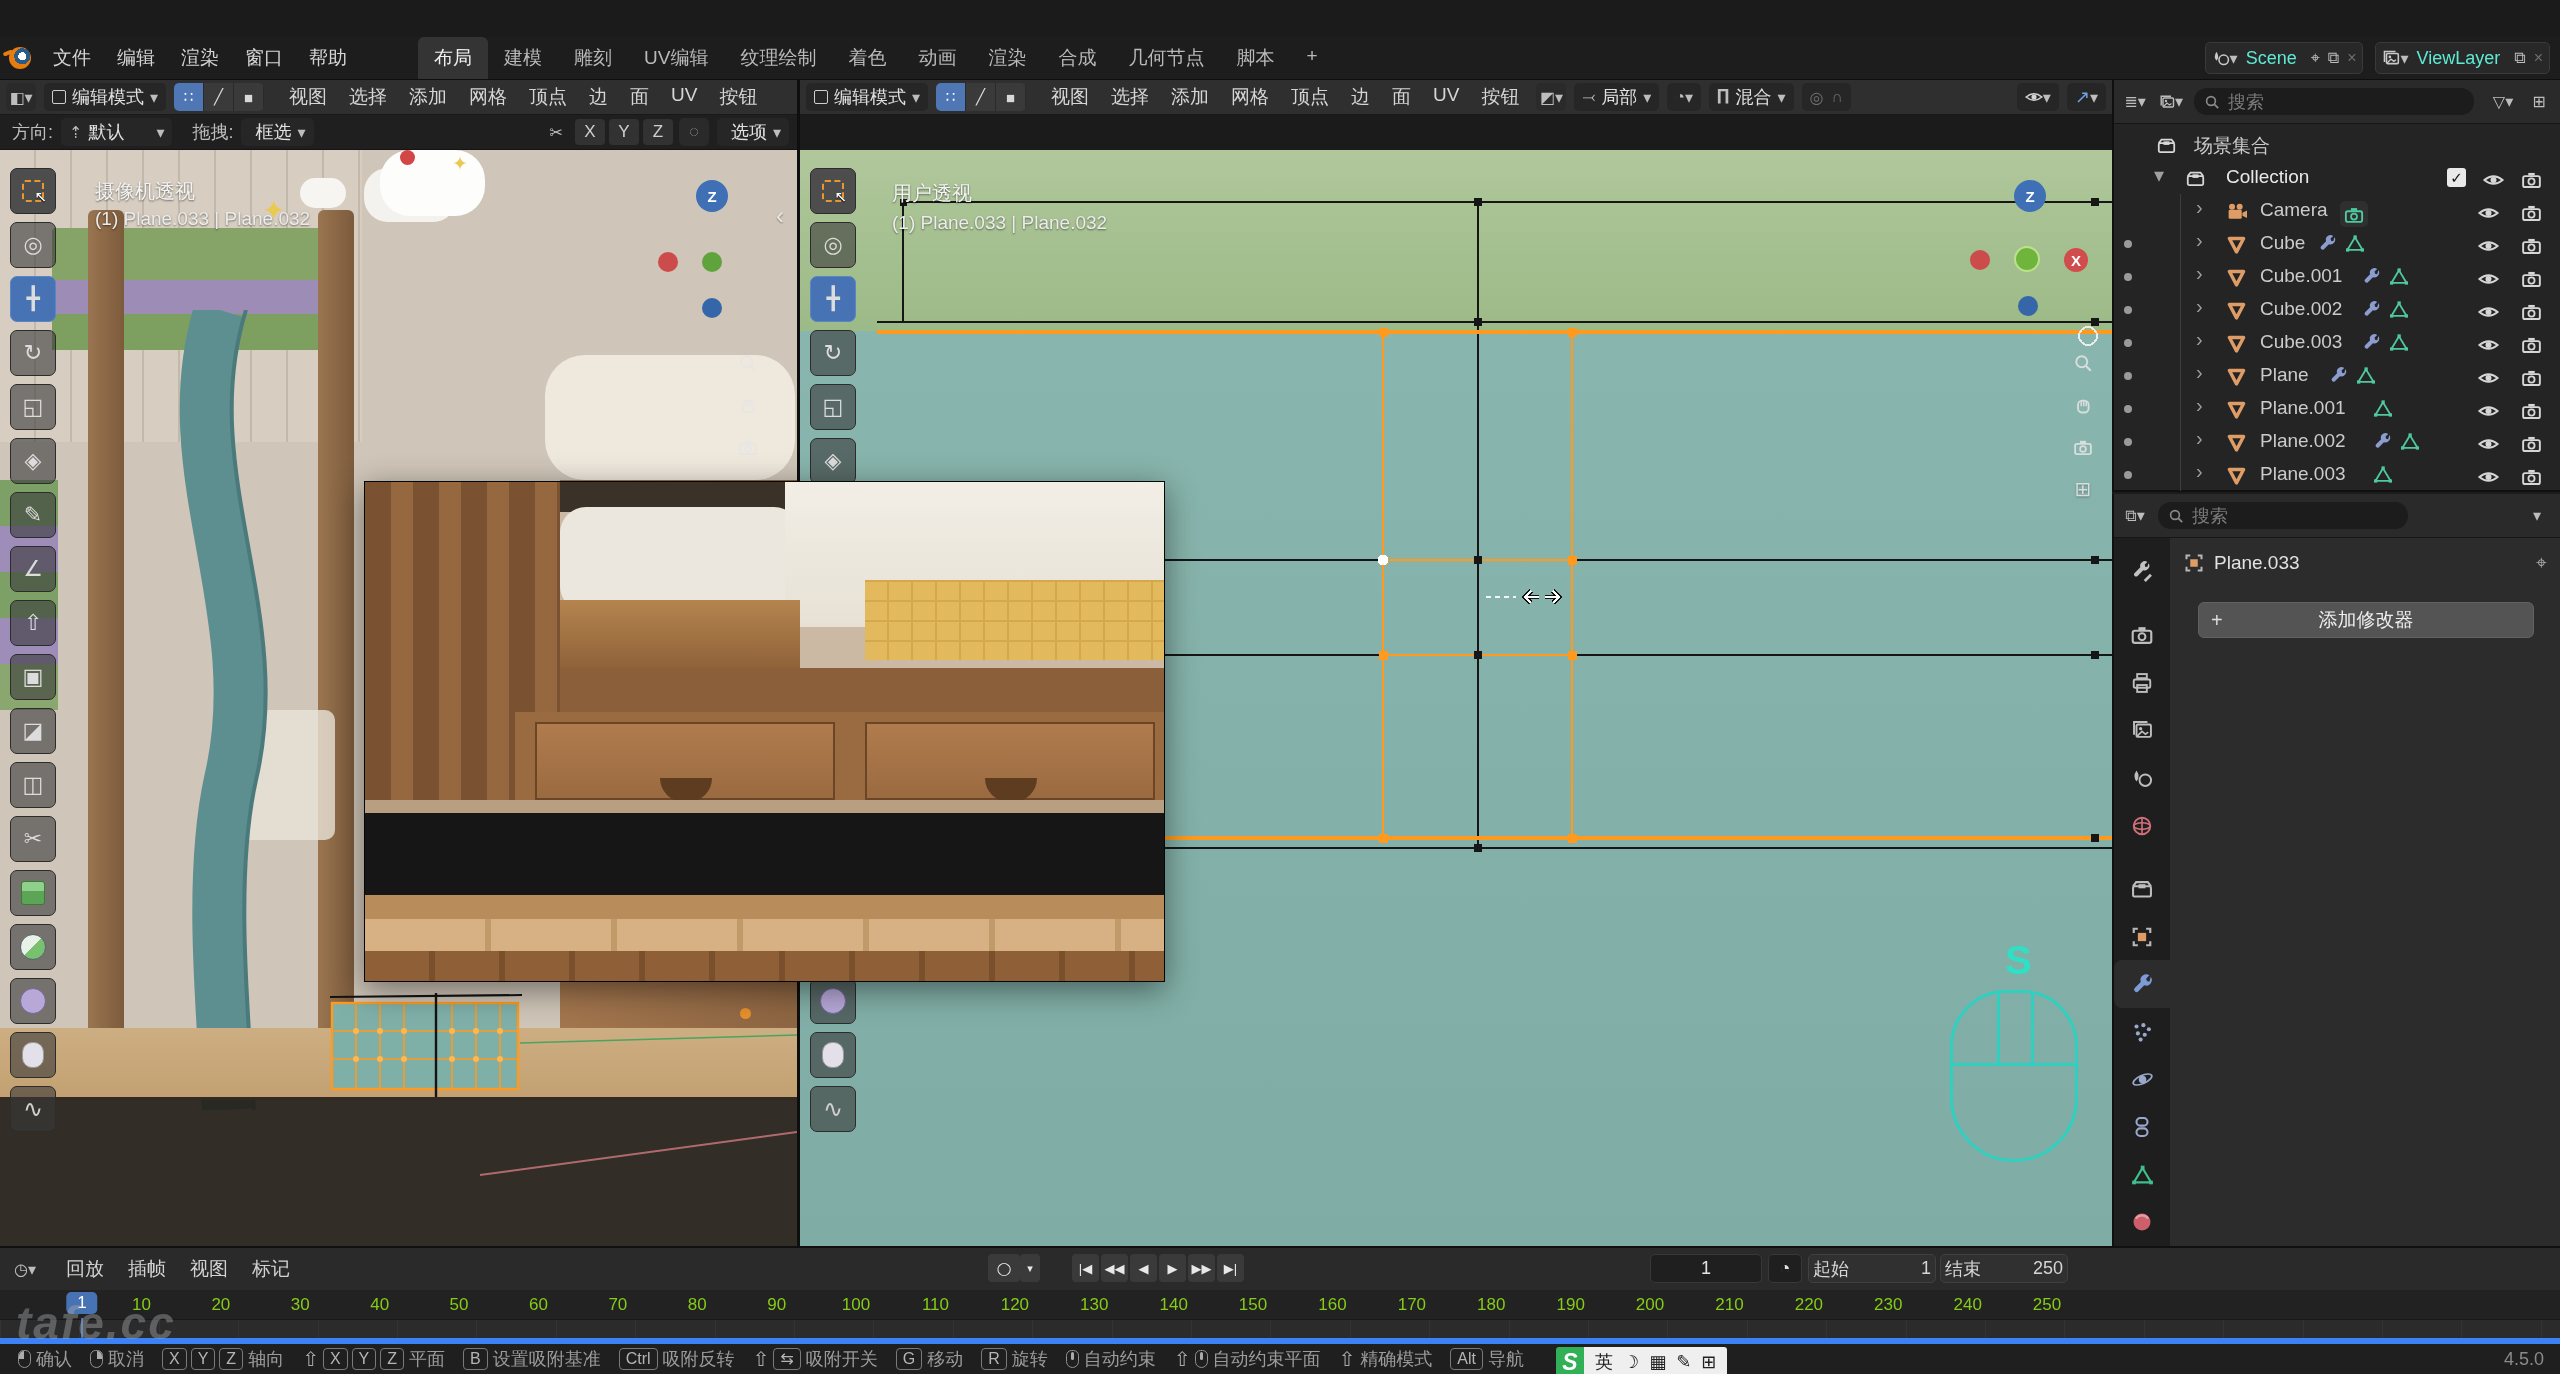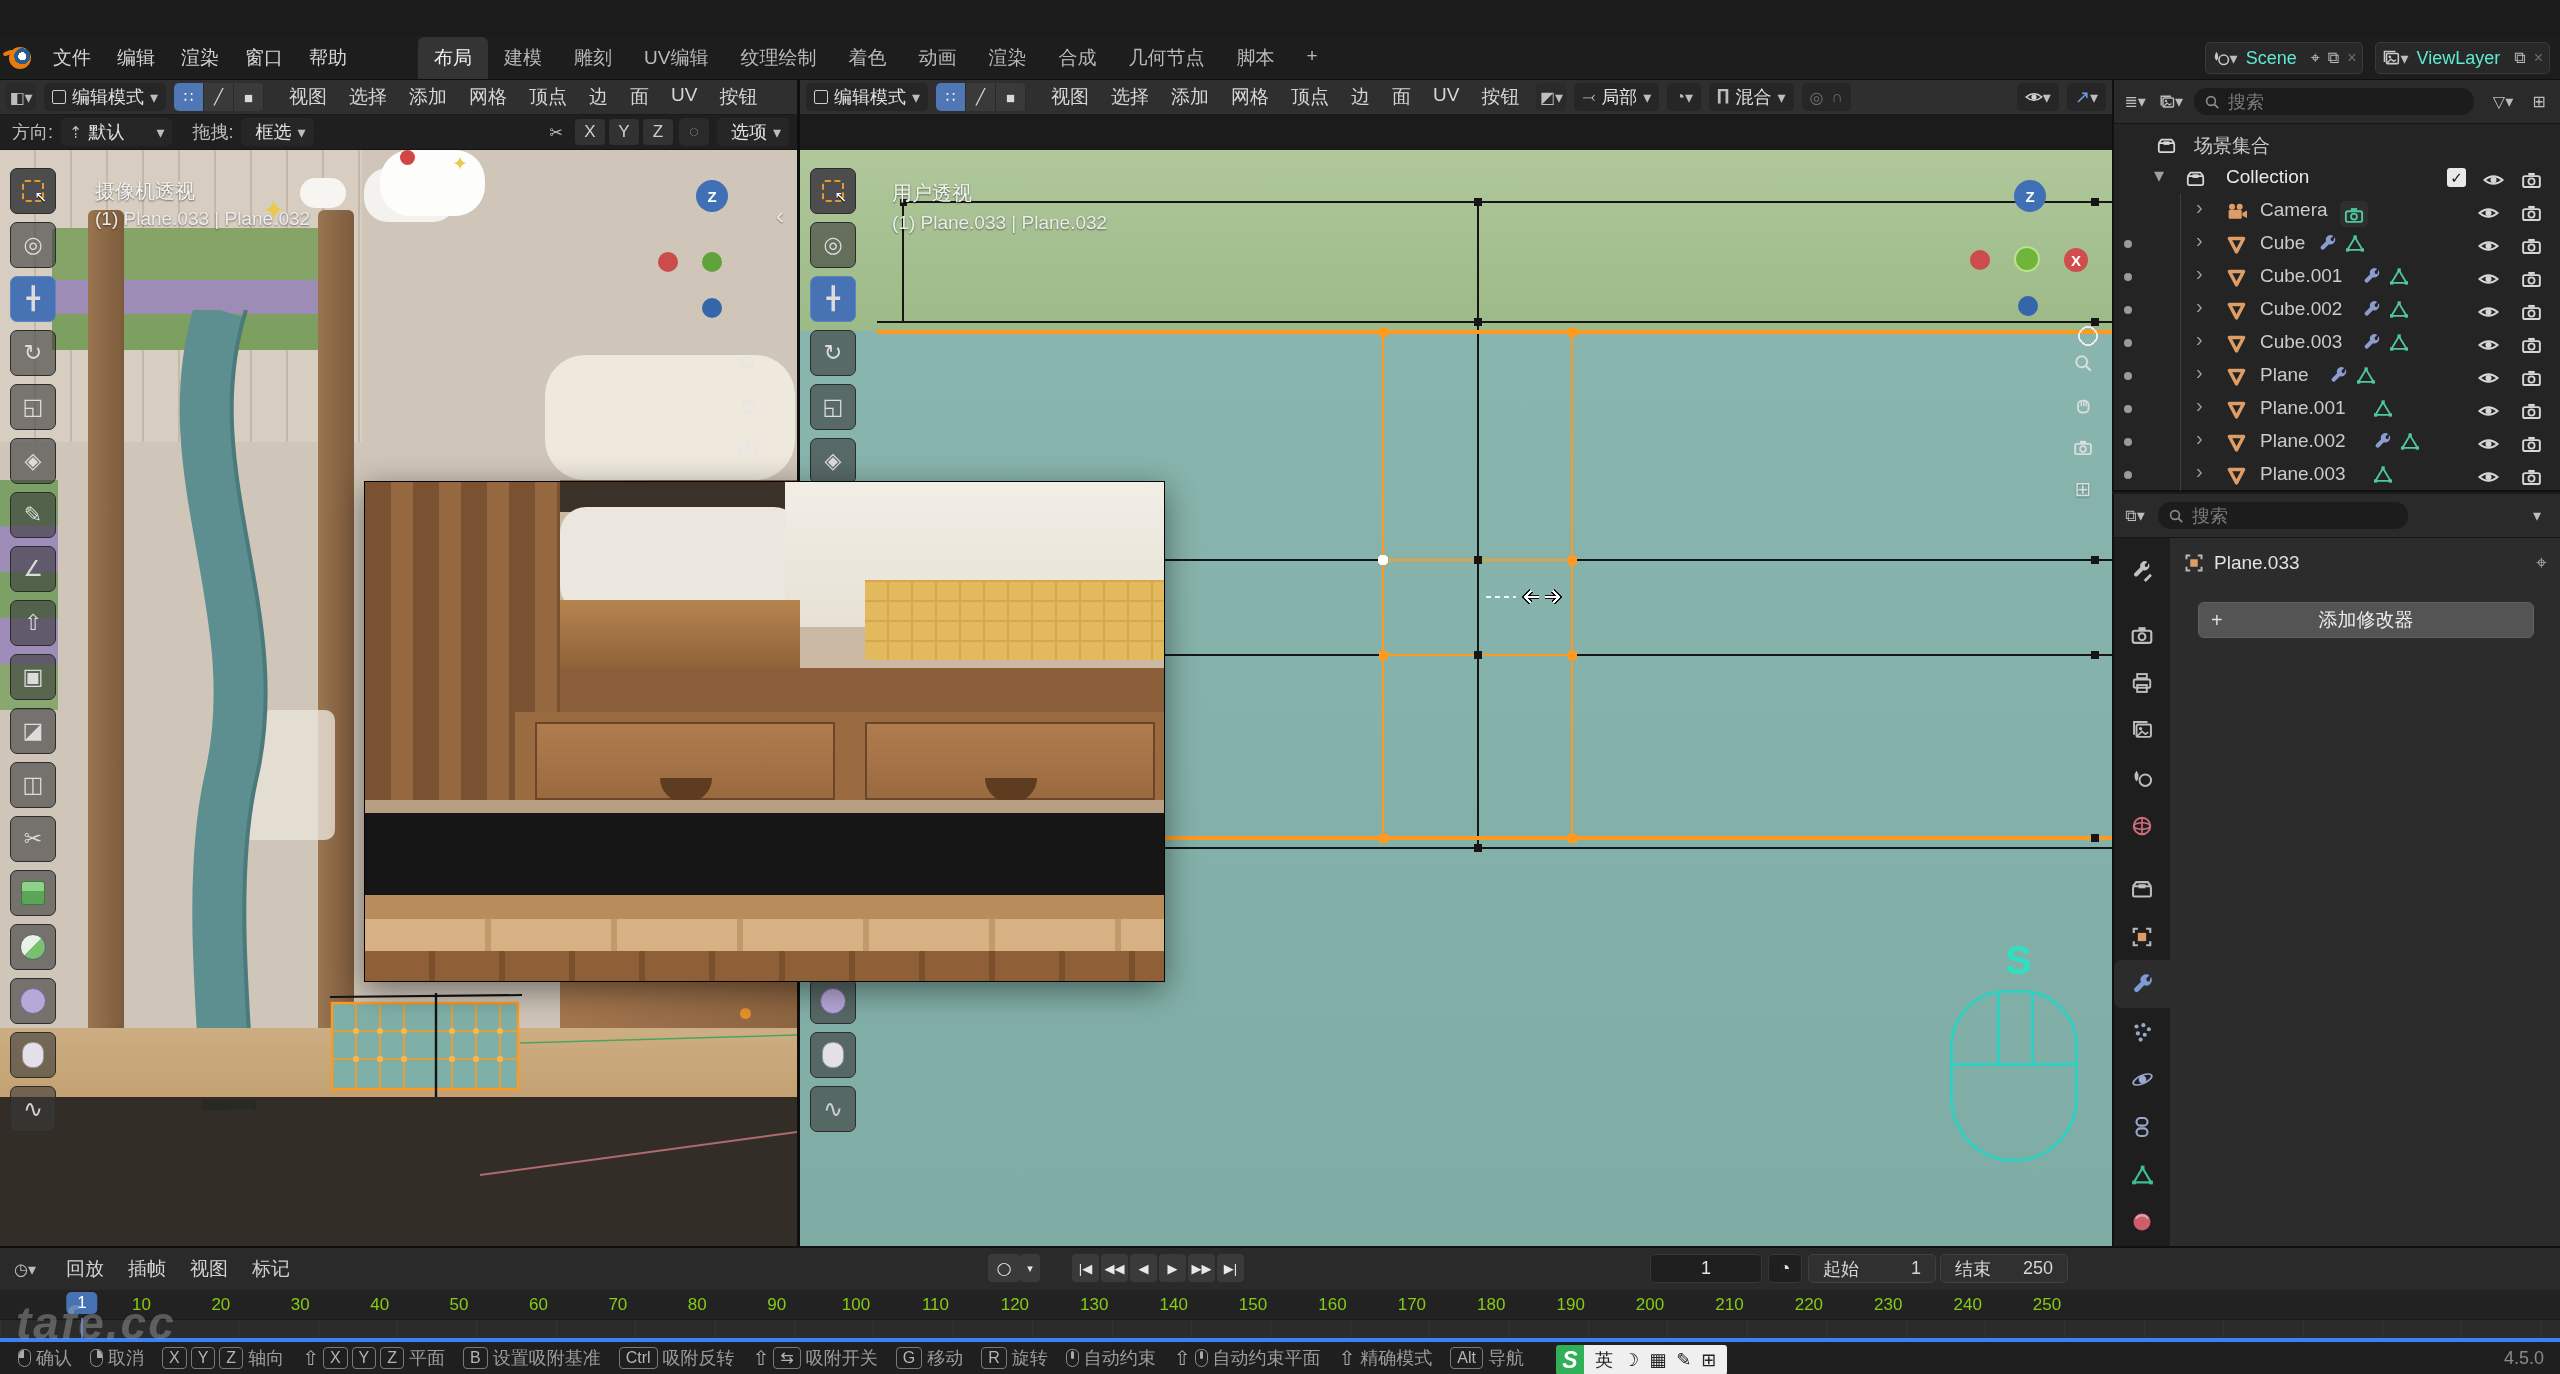--- a/index.html
+++ b/index.html
@@ -105,28 +105,28 @@
   .addmod .plus{position:absolute;left:12px;font-size:20px;color:#dedede;}
   
   .timeline{position:absolute;left:0;top:1246px;width:2560px;height:92px;background:#2a2a2a;border-top:2px solid #101010;}
   .tlhdr{position:absolute;left:0;top:0;width:2560px;height:42px;display:flex;align-items:center;}
   .tlmenus{display:flex;margin-left:14px;}
   .tlmenus span{font-size:19px;color:#d2d2d2;padding:4px 12px;}
   .playgrp{position:absolute;left:1072px;top:6px;display:flex;gap:2px;}
   .pbtn{width:27px;height:28px;background:#3a3a3a;border-radius:4px;display:flex;align-items:center;justify-content:center;color:#e8e8e8;font-size:13px;}
   .recgrp{position:absolute;left:988px;top:6px;display:flex;}
   .field{position:absolute;top:6px;height:29px;background:#1f1f1f;border:1px solid #383838;border-radius:5px;display:flex;align-items:center;justify-content:center;font-size:18px;color:#e3e3e3;}
-  .field2{position:absolute;top:6px;height:29px;background:#303030;border:1px solid #404040;border-radius:5px;display:flex;align-items:center;justify-content:space-between;font-size:18px;color:#d5d5d5;padding:0 14px;}
+  .field2{position:absolute;top:6px;height:29px;background:#303030;border:1px solid #404040;border-radius:5px;display:flex;align-items:center;justify-content:space-between;font-size:18px;color:#d5d5d5;padding:0 4px;}
   .ruler{position:absolute;left:0;top:42px;width:2560px;height:30px;background:#222222;border-bottom:1px solid #191919;}
   .rnum{position:absolute;top:5px;font-size:17px;color:#84cc16;transform:translateX(-50%);}
   .frame-badge{position:absolute;top:2px;left:82px;transform:translateX(-50%);background:#4772b3;color:#fff;font-size:17px;padding:1px 11px;border-radius:5px;}
   .track{position:absolute;left:0;top:72px;width:2560px;height:20px;background:#2b2b2b;background-image:repeating-linear-gradient(90deg,#333 0 1px,transparent 1px 79.4px);}
   .playhead{position:absolute;left:81px;top:70px;width:2px;height:22px;background:#4772b3;}
   
-  .statusbar{position:absolute;left:0;top:1338px;width:2560px;height:36px;background:#1f1f1f;display:flex;align-items:center;border-top:4px solid #3b82f6;}
+  .statusbar{position:absolute;left:0;top:1338px;width:2560px;height:36px;background:#1f1f1f;display:flex;align-items:center;border-top:6px solid #3b82f6;}
   .hint{display:flex;align-items:center;margin-left:14px;white-space:nowrap;}
   .hlabel{font-size:18px;color:#9b9b9b;margin-left:5px;}
   .kbd{border:1px solid #7a7a7a;border-radius:4px;padding:0px 6px;font-size:16px;color:#b5b5b5;margin-left:4px;line-height:20px;}
   .shiftk{font-size:20px;color:#ababab;margin-left:4px;}
   .mi{position:relative;display:inline-block;width:13px;height:18px;border:1.5px solid #909090;border-radius:6px 6px 7px 7px;margin-left:4px;}
   .mi::before{content:"";position:absolute;background:#ababab;}
   .mi.lmb::before{left:0;top:0;width:5px;height:8px;border-radius:5px 0 0 0;}
   .mi.rmb::before{right:0;top:0;width:5px;height:8px;border-radius:0 5px 0 0;}
   .mi.mmb::before{left:4px;top:1px;width:3px;height:8px;border-radius:2px;}
   .ime{position:absolute;left:1556px;top:3px;display:flex;align-items:center;height:30px;}

